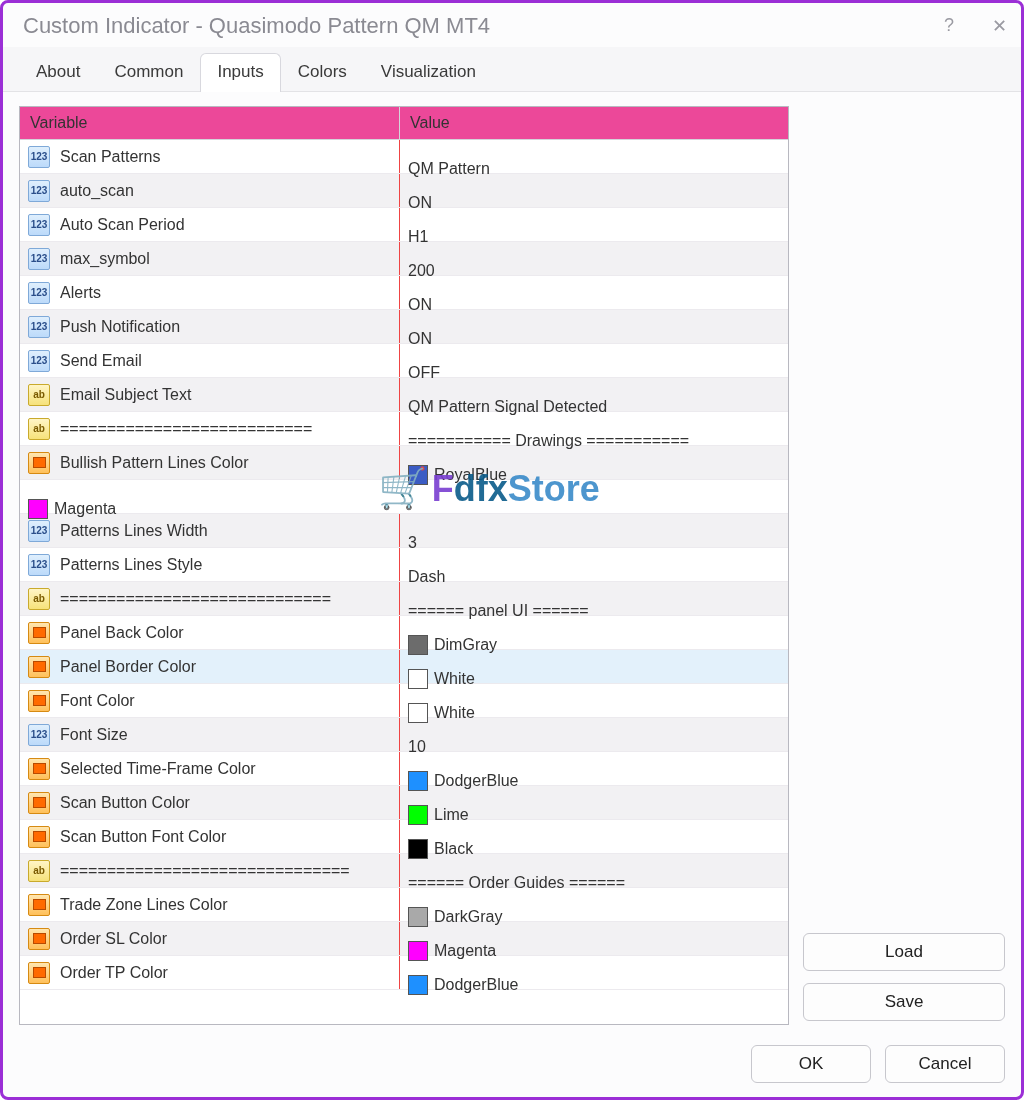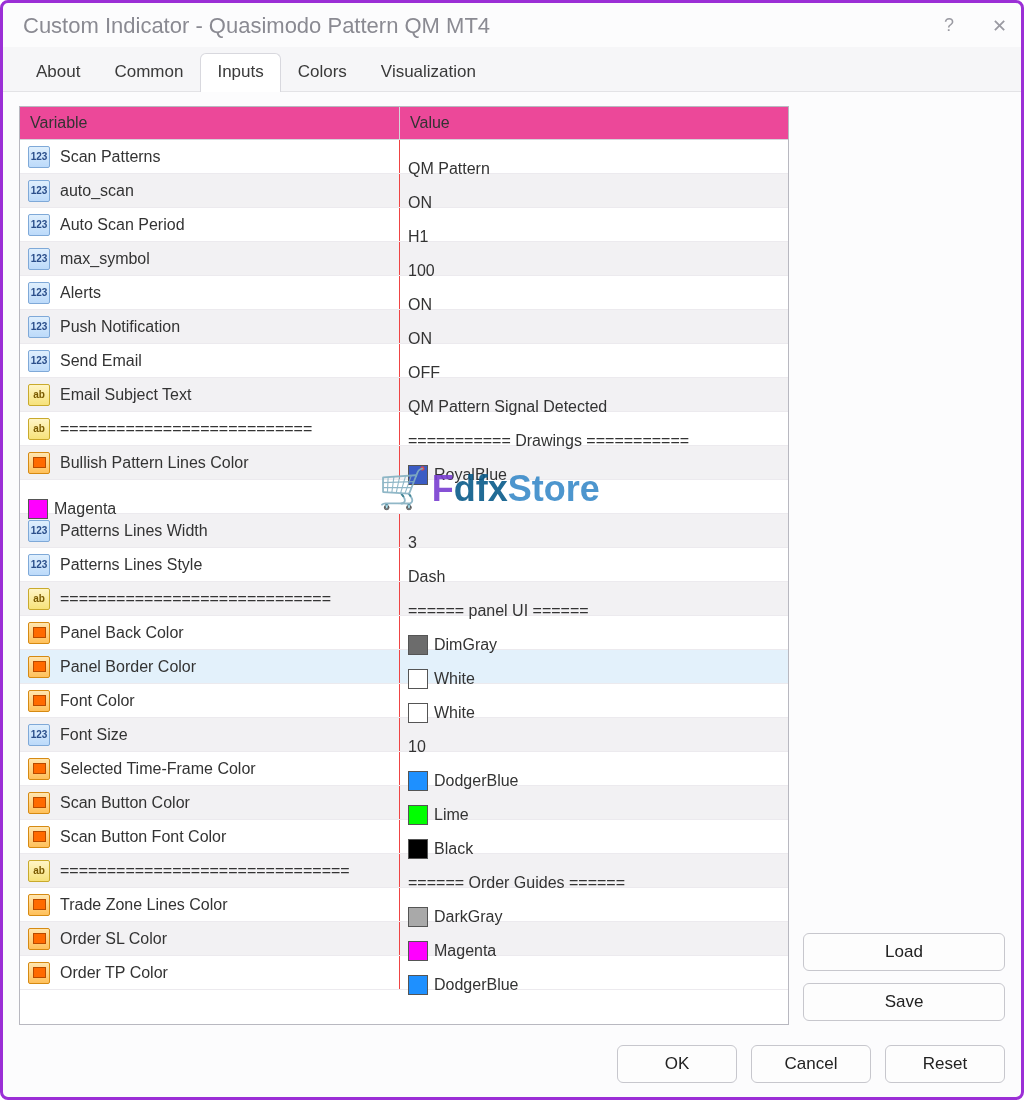--- a/index.html
+++ b/index.html
@@ -250,21 +250,21 @@
             <div class="cell-val">
               <span>H1</span>
             </div>
           </div>
           <div class="row shaded">
             <div class="cell-var">
               <span class="icon icon-num">123</span>
               <span>max_symbol</span>
             </div>
             <div class="cell-val">
-              <span>100</span>
+              <span>200</span>
             </div>
           </div>
           <div class="row">
             <div class="cell-var">
               <span class="icon icon-num">123</span>
               <span>Alerts</span>
             </div>
             <div class="cell-val">
               <span>ON</span>
             </div>
@@ -461,21 +461,20 @@
 
     <div class="side-buttons">
       <div class="btn">Load</div>
       <div class="btn">Save</div>
     </div>
   </div>
 
   <div class="footer">
     <div class="btn">OK</div>
     <div class="btn">Cancel</div>
-    <div class="btn">Reset</div>
   </div>
 </div>
 
 <div class="watermark">
   <span class="wm-cart">🛒</span>
   <span>
     <span class="wm-start">F</span><span class="wm-x">dfx</span><span class="wm-store">Store</span>
   </span>
 </div>
 

